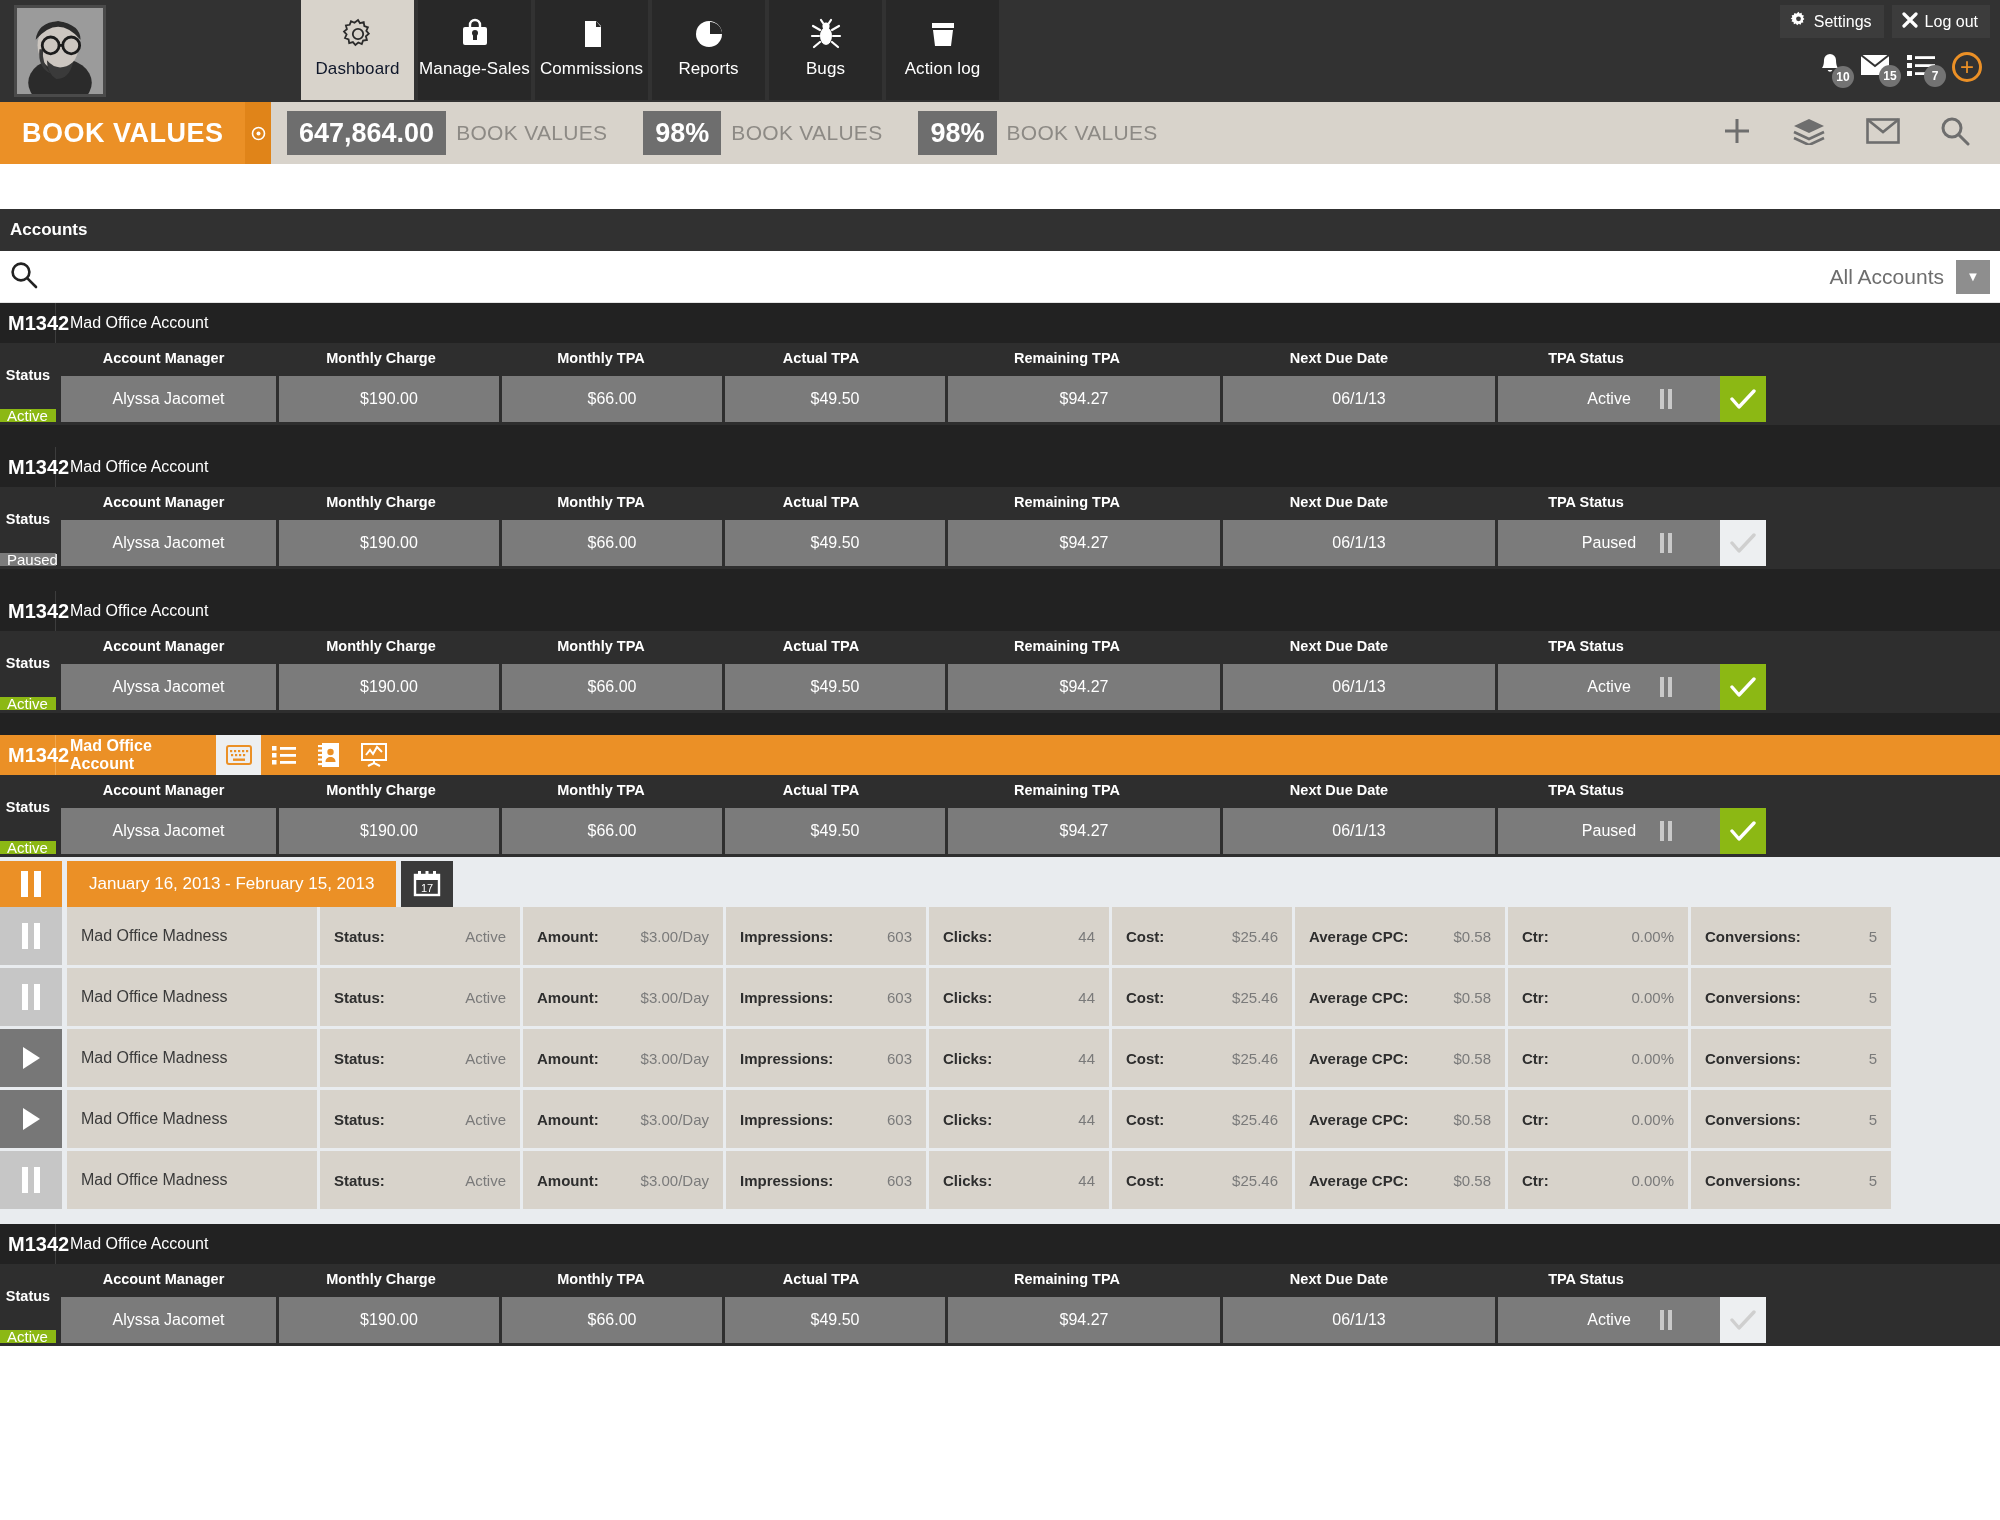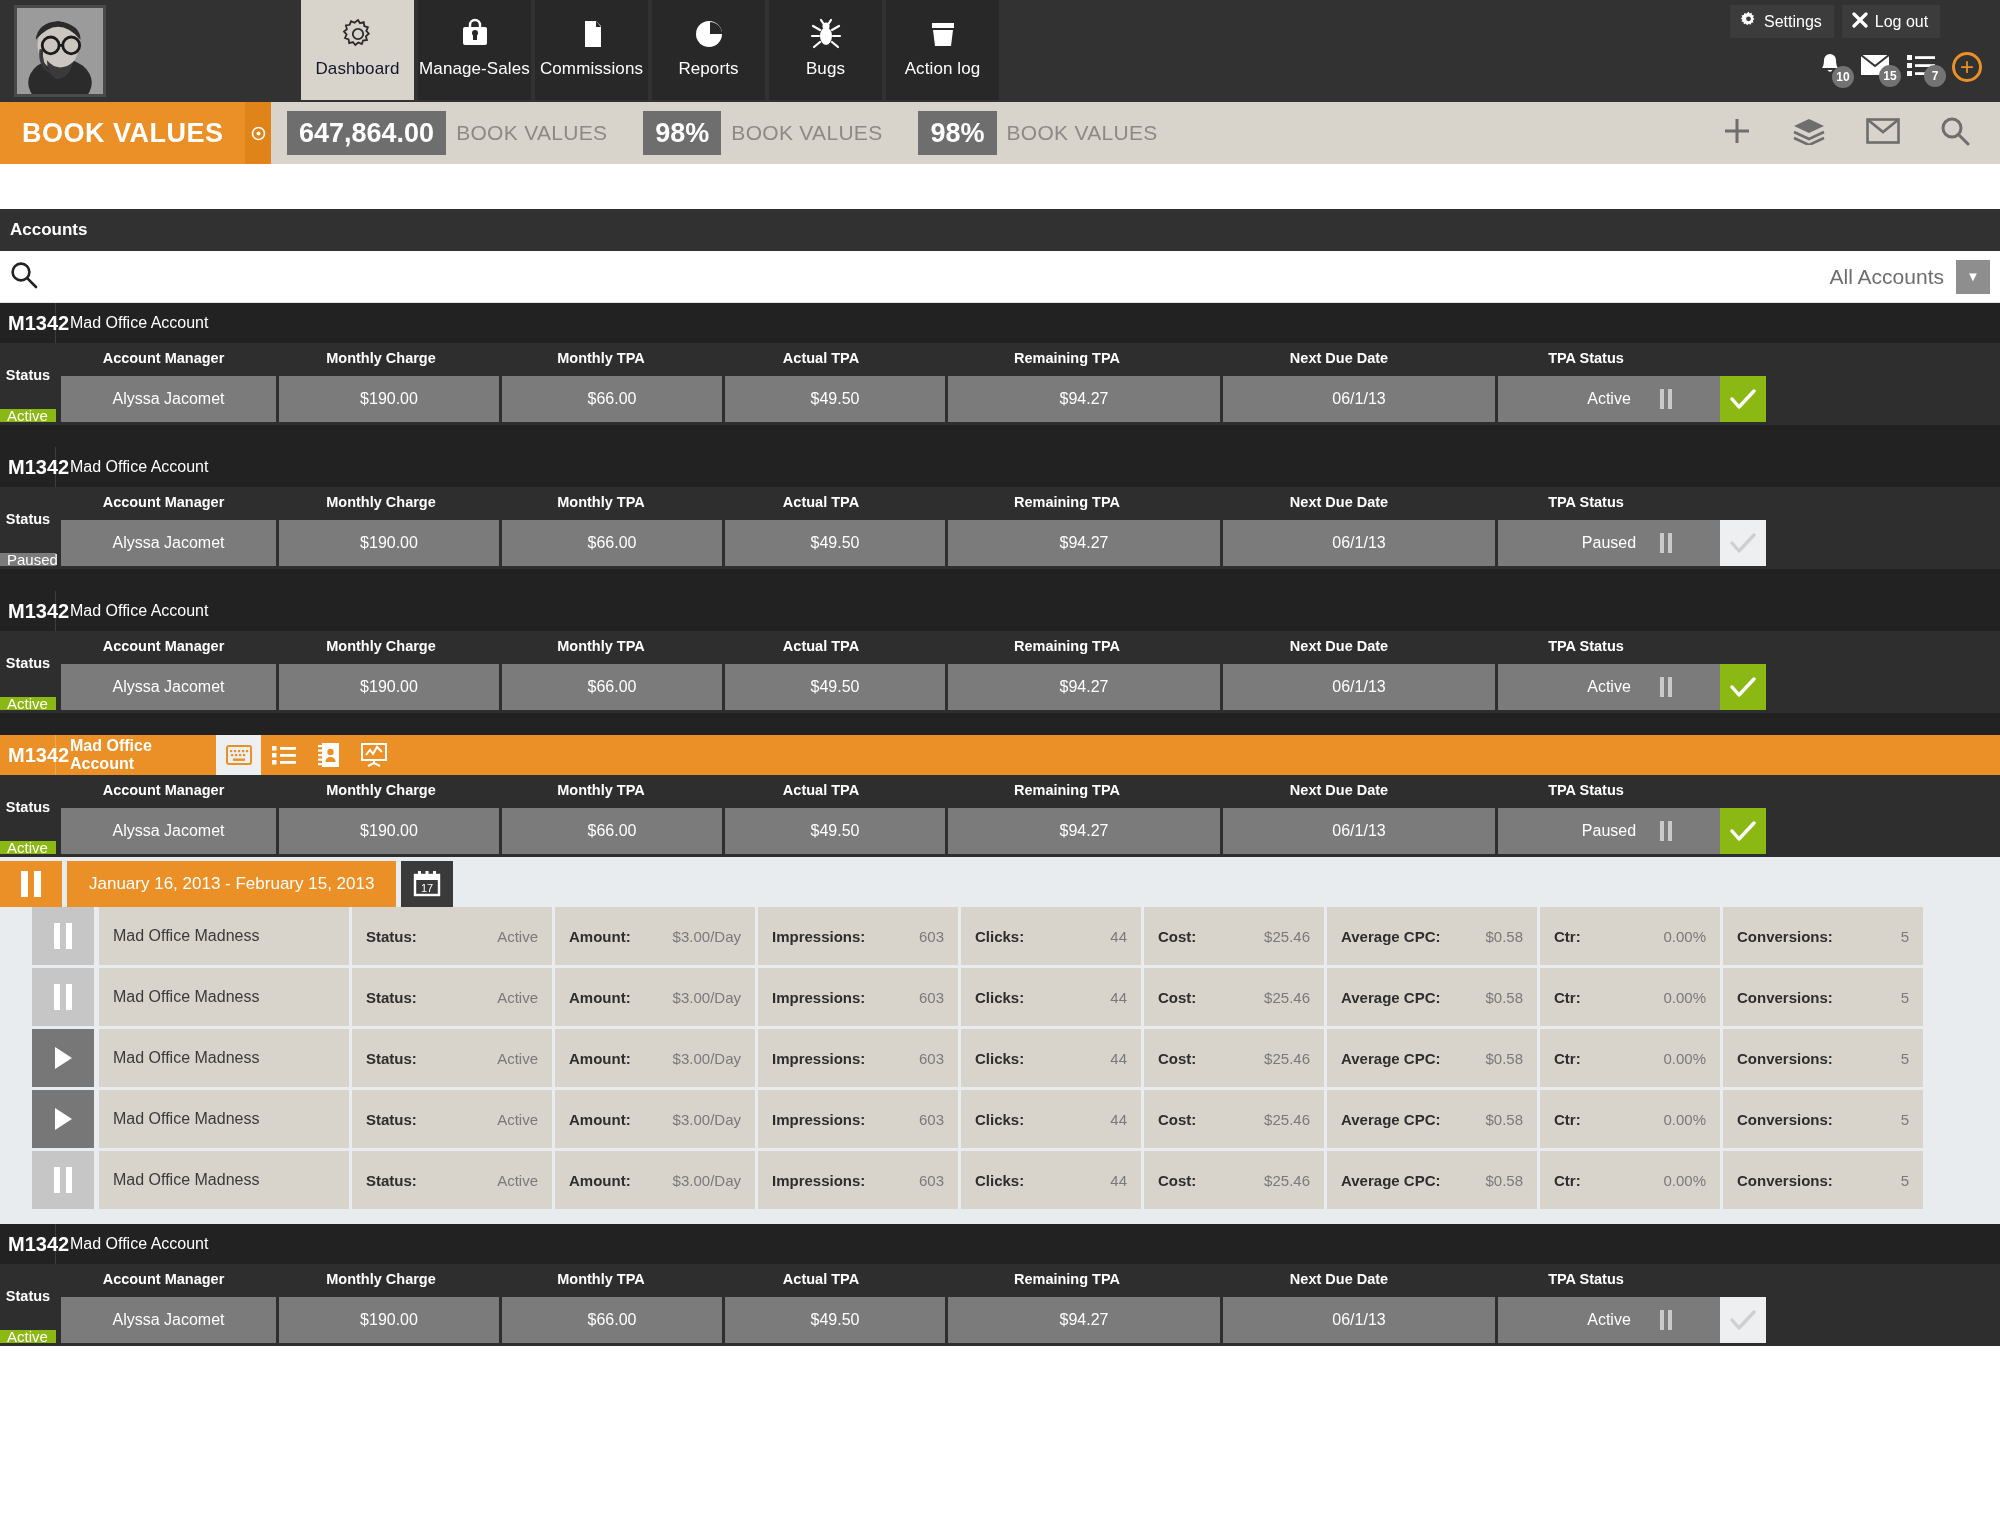--- a/index.html
+++ b/index.html
@@ -49,21 +49,21 @@
   .navtab.active { background: #d8d3cb; color: #0f172a; }
   .navtab .nicon { height: 42px; display: flex; align-items: center; justify-content: center; }
   .navtab .nicon svg { display: block; }
   .navtab .nlabel { font-size: 17px; margin-top: 4px; white-space: nowrap; letter-spacing: .1px; }
 
   .topright {
     position: absolute;
     right: 10px; top: 0;
     width: 260px;
   }
-  .tr-buttons { display: flex; justify-content: flex-start; gap: 8px; padding-top: 5px; }
+  .tr-buttons { display: flex; justify-content: flex-end; gap: 8px; padding-top: 5px; }
   .tr-btn {
     background: #3c3c3c;
     color: #fff;
     font-size: 16px;
     padding: 6px 12px 6px 10px;
     display: flex; align-items: center; gap: 7px;
     cursor: pointer;
   }
   .tr-icons { display: flex; justify-content: flex-end; align-items: center; gap: 17px; padding: 14px 8px 0 0; }
   .tr-ico { position: relative; cursor: pointer; display: block; }
@@ -212,21 +212,21 @@
   .dr-range {
     background: #eb9026; color: #fff; font-size: 17px;
     display: flex; align-items: center; padding: 0 22px;
     margin-right: 5px; cursor: pointer;
   }
   .dr-cal {
     width: 52px; background: #3a3a3a; display: flex;
     align-items: center; justify-content: center; cursor: pointer;
   }
 
-  .camprow { height: 58px; display: flex; align-items: stretch; margin-bottom: 3px; padding-left: 32px; }
+  .camprow { height: 58px; display: flex; align-items: stretch; margin-bottom: 3px; }
   .camp-ctl {
     width: 62px; background: #c6c6c6; display: flex;
     align-items: center; justify-content: center; cursor: pointer;
     margin-right: 5px;
   }
   .camp-ctl.play { background: #777; }
   .camp-ctl i { display: block; width: 6px; height: 26px; background: #fff; margin: 0 3px; }
   .camp-name {
     width: 250px; background: #d8d3cb; color: #3a3a3a; font-size: 16px;
     display: flex; align-items: center; padding-left: 14px; margin-right: 3px;

